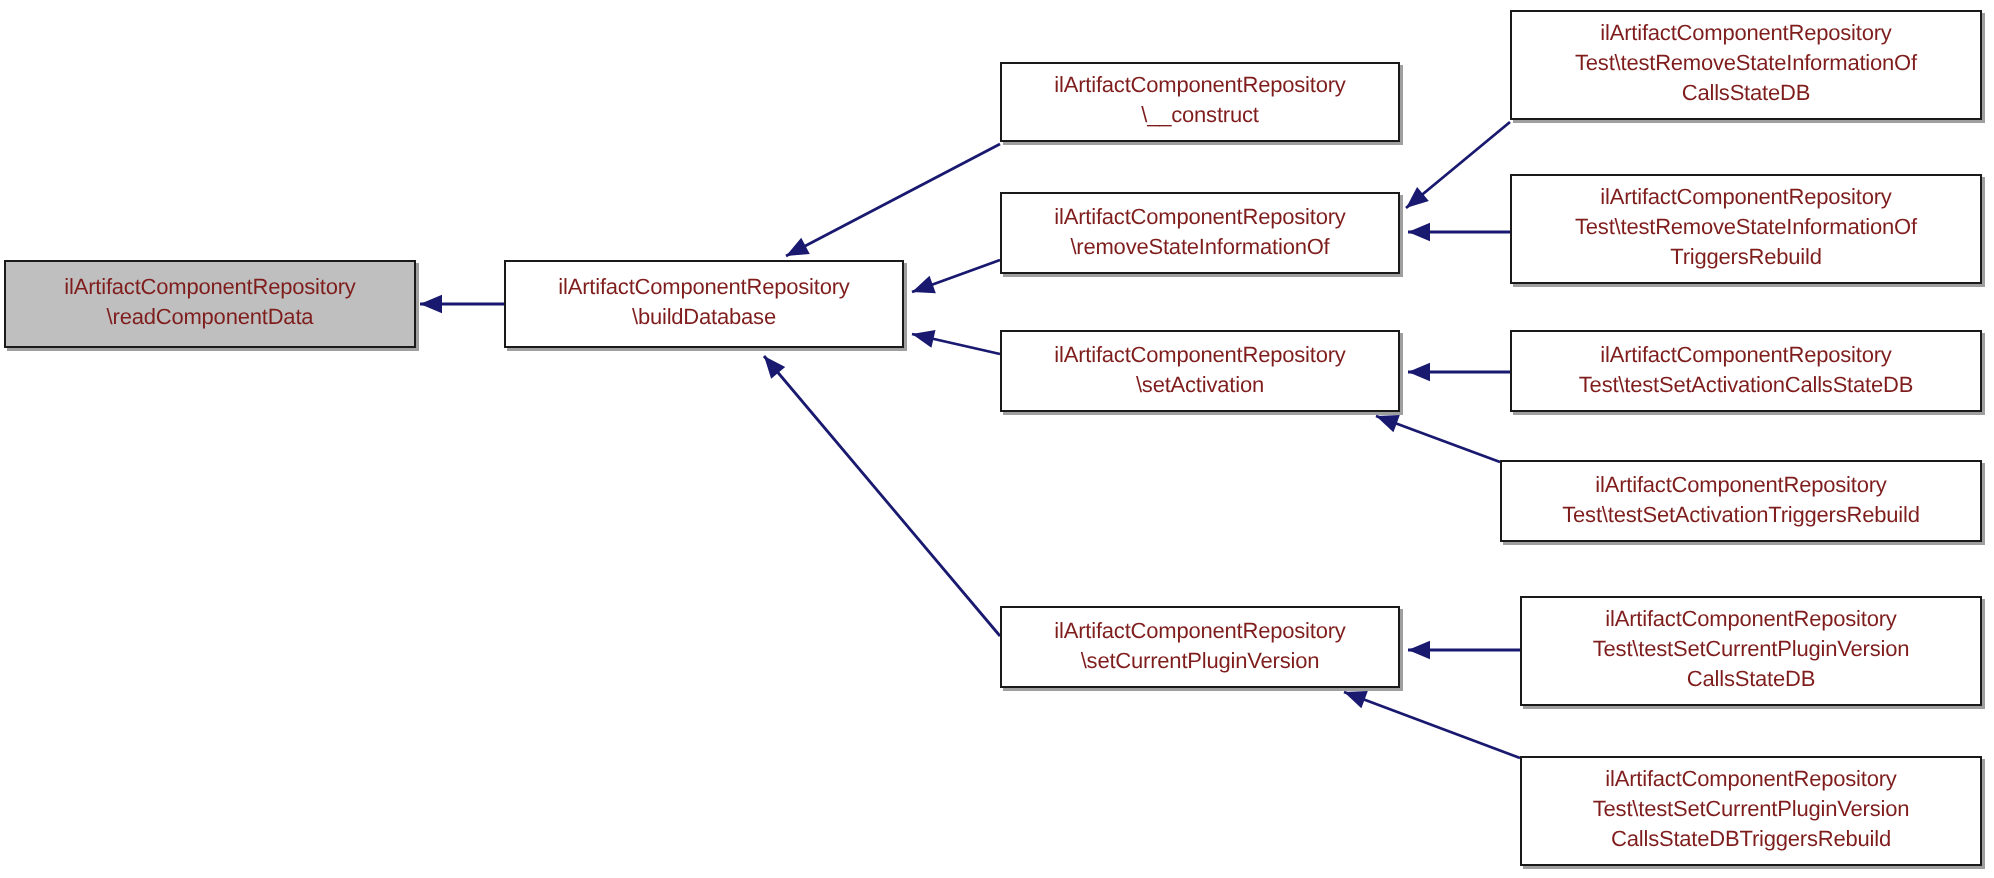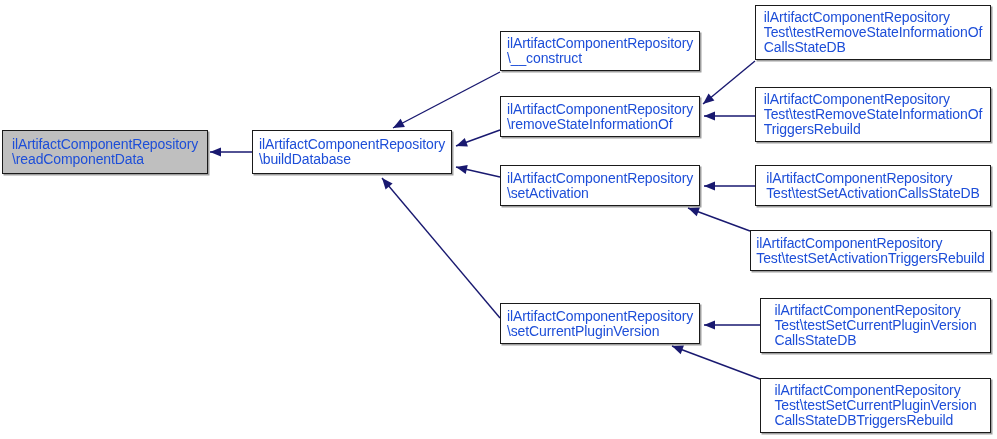--- a/index.html
+++ b/index.html
@@ -24,23 +24,23 @@
     pointer-events: none;
   }
   .node {
     position: absolute;
     box-sizing: border-box;
     border: 1px solid #1a1a1a;
     background: #ffffff;
     display: flex;
     align-items: center;
     justify-content: center;
-    text-align: left;
-    color: #1d4ed8;
-    font-size: 14px;
+    text-align: center;
+    color: #7f1d1d;
+    font-size: 11px;
     line-height: 15px;
     letter-spacing: -0.1px;
     box-shadow: 1.5px 1.5px 0 0 rgba(80,80,80,0.55);
   }
   .node.highlight {
     background: #bfbfbf;
   }
   .node .label {
     display: block;
     padding: 0 3px;

